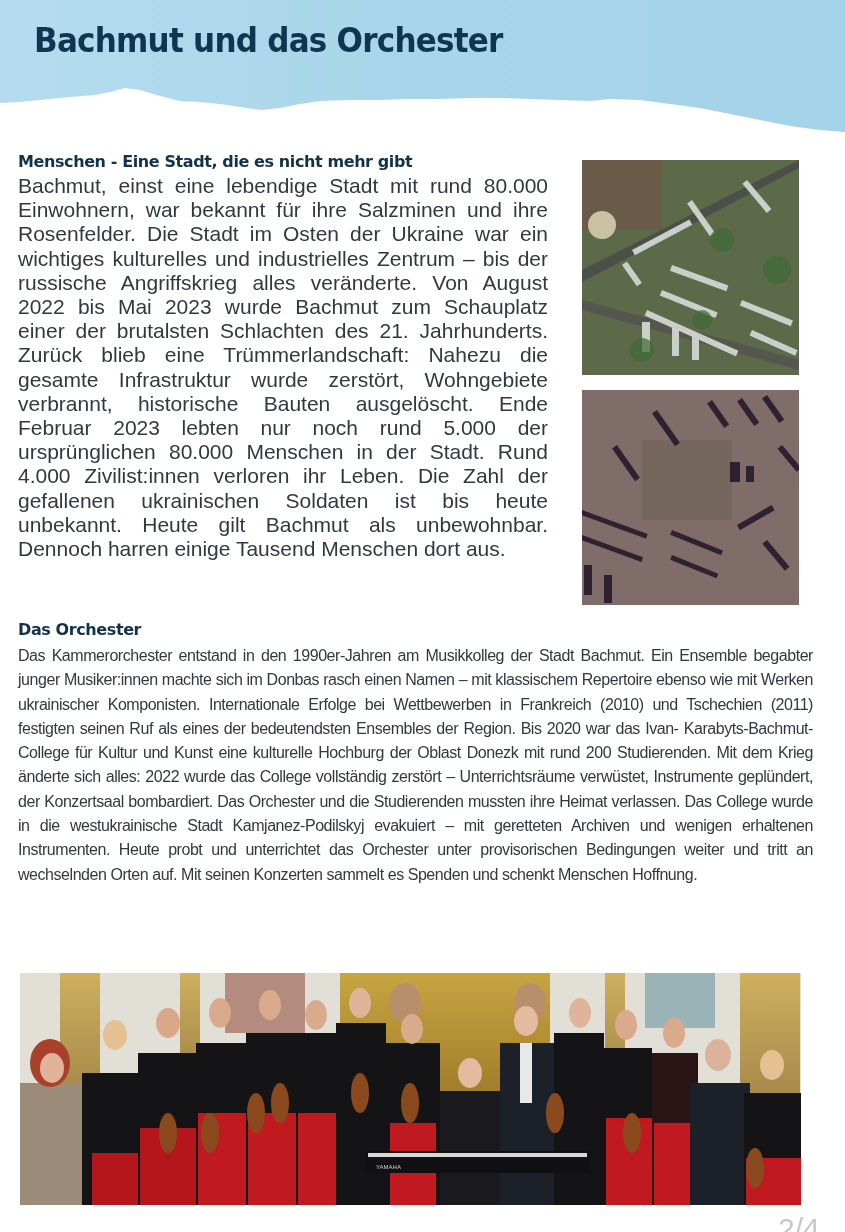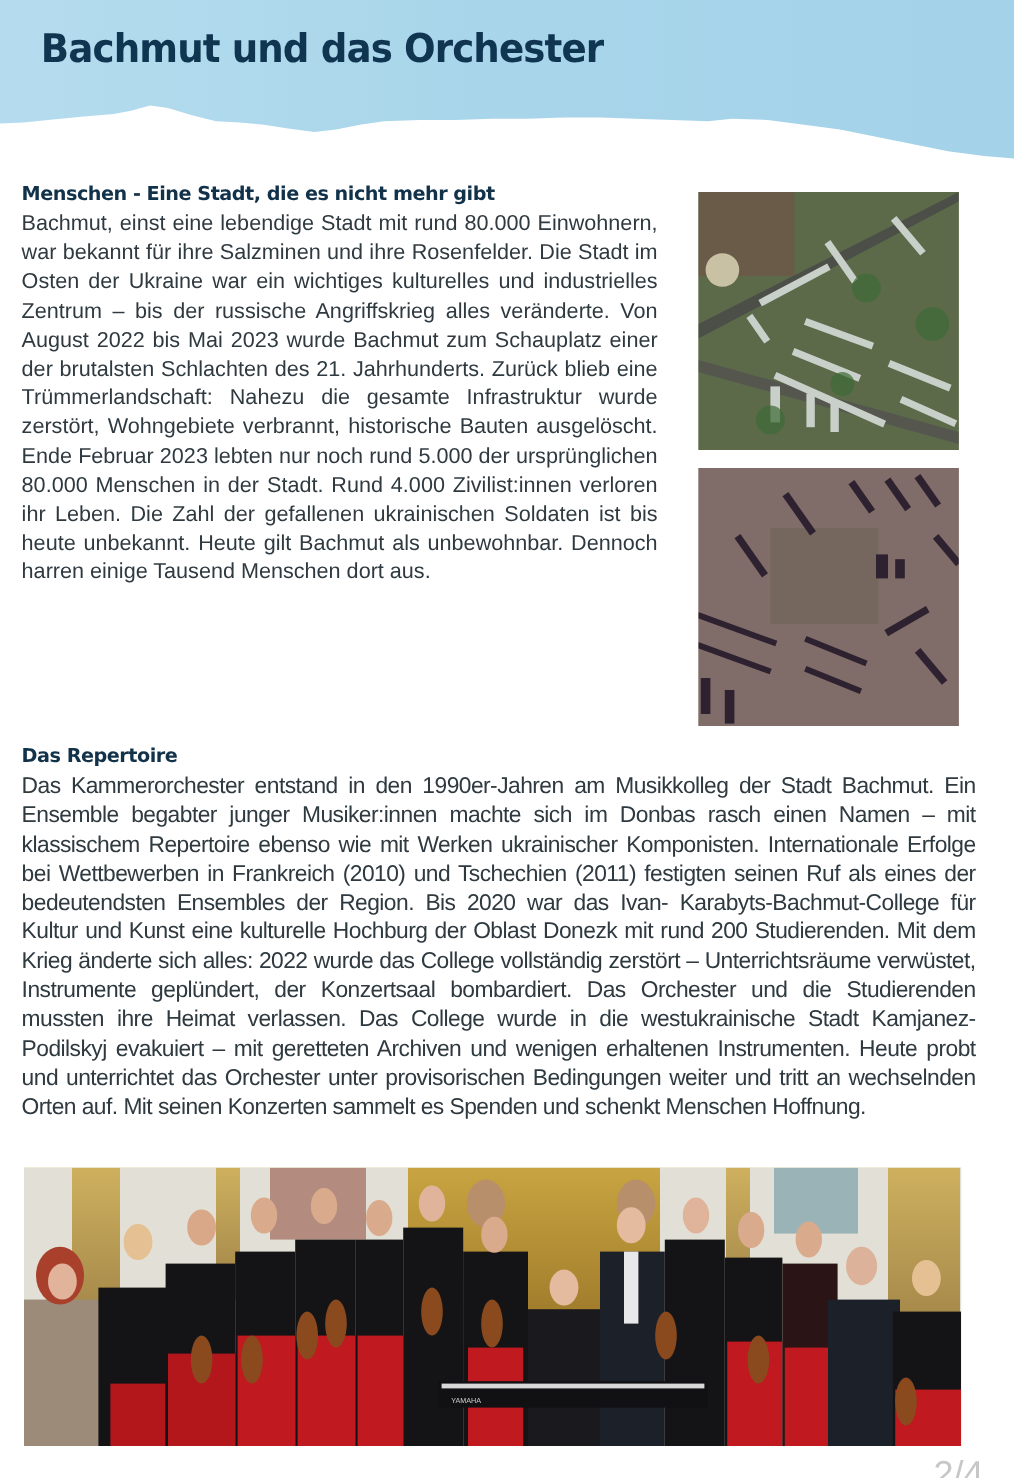--- a/index.html
+++ b/index.html
@@ -39,32 +39,32 @@
       margin: 0;
       font-family: "DejaVu Sans", sans-serif;
       font-weight: bold;
       font-size: 16px;
       color: #12324a;
       line-height: 20px;
       letter-spacing: -0.4px;
     }
     .body-text {
       margin: 0;
-      font-size: 18px;
+      font-size: 21px;
       line-height: 24.2px;
       text-align: justify;
       color: #2f3a40;
     }
     #s1 { top: 152px; width: 530px; }
     #s1 .section-heading { margin-bottom: 2px; }
     #s2 { top: 620px; width: 795px; }
     #s2 .section-heading { margin-bottom: 4px; }
     #s2 .body-text {
       font-family: "Liberation Sans Narrow", "Liberation Sans", sans-serif;
-      font-size: 19px;
+      font-size: 16px;
       letter-spacing: -0.45px;
       line-height: 24.3px;
     }
     .photo {
       position: absolute;
       overflow: hidden;
     }
     #sat-before { left: 582px; top: 160px; width: 217px; height: 215px;
       background: #5d6a4b; }
     #sat-after { left: 582px; top: 390px; width: 217px; height: 215px;
@@ -151,21 +151,21 @@
       <rect x="200" y="55" width="30" height="6" transform="rotate(50 200 55)"></rect>
       <rect x="148" y="72" width="10" height="20"></rect>
       <rect x="164" y="76" width="8" height="16"></rect>
       <rect x="2" y="175" width="8" height="30"></rect>
       <rect x="22" y="185" width="8" height="28"></rect>
     </g>
   </svg>
 </div>
 
 <div class="section" id="s2">
-  <h2 class="section-heading">Das Repertoire</h2>
+  <h2 class="section-heading">Das Orchester</h2>
   <p class="body-text">Das Kammerorchester entstand in den 1990er-Jahren am Musikkolleg der Stadt Bachmut. Ein Ensemble begabter junger Musiker:innen machte sich im Donbas rasch einen Namen – mit klassischem Repertoire ebenso wie mit Werken ukrainischer Komponisten. Internationale Erfolge bei Wettbewerben in Frankreich (2010) und Tschechien (2011) festigten seinen Ruf als eines der bedeutendsten Ensembles der Region. Bis 2020 war das Ivan- Karabyts-Bachmut-College für Kultur und Kunst eine kulturelle Hochburg der Oblast Donezk mit rund 200 Studierenden. Mit dem Krieg änderte sich alles: 2022 wurde das College vollständig zerstört – Unterrichtsräume verwüstet, Instrumente geplündert, der Konzertsaal bombardiert. Das Orchester und die Studierenden mussten ihre Heimat verlassen. Das College wurde in die westukrainische Stadt Kamjanez-Podilskyj evakuiert – mit geretteten Archiven und wenigen erhaltenen Instrumenten. Heute probt und unterrichtet das Orchester unter provisorischen Bedingungen weiter und tritt an wechselnden Orten auf. Mit seinen Konzerten sammelt es Spenden und schenkt Menschen Hoffnung.</p>
 </div>
 
 <div class="photo" id="orchestra" title="Gruppenfoto des Kammerorchesters mit Streichinstrumenten und Keyboard vor einer goldenen Ikonostase">
   <svg viewBox="0 0 781 232" preserveAspectRatio="none">
     <defs>
       <linearGradient id="gold" x1="0" y1="0" x2="0" y2="1">
         <stop offset="0" stop-color="#c9a441"></stop>
         <stop offset="1" stop-color="#8d6a22"></stop>
       </linearGradient>

